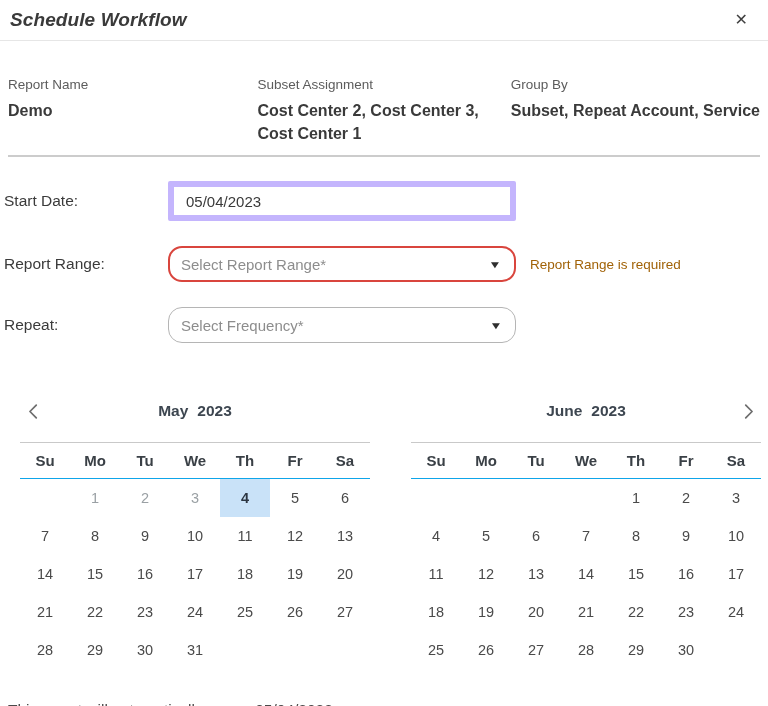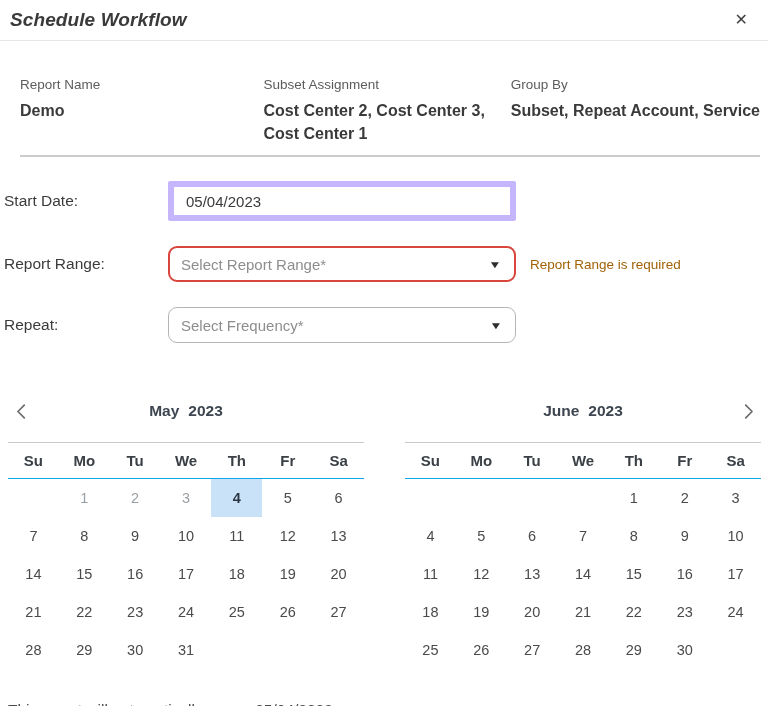--- a/index.html
+++ b/index.html
@@ -38,21 +38,21 @@
     padding: 2px;
   }
 
   
   .summary {
     display: flex;
     padding: 36px 8px 10px 8px;
     border-bottom: 2px solid #cccccc;
     margin: 0 0 0 0;
   }
-  .summary { margin-left: 20px; margin-right: 8px; padding-left: 0; padding-right: 0; }
+  .summary { margin-left: 8px; margin-right: 8px; padding-left: 0; padding-right: 0; }
   .sum-col1 { width: 254px; }
   .sum-col2 { width: 258px; }
   .sum-col3 { flex: 1; }
   .sum-label {
     font-size: 13.5px;
     color: #5c5c5c;
     margin-bottom: 7px;
   }
   .sum-value {
     font-size: 16px;
@@ -84,21 +84,21 @@
     padding: 0 12px;
     font-family: "Liberation Sans", sans-serif;
     font-size: 15px;
     color: #3a3a3a;
     outline: none;
   }
   .dropdown {
     width: 348px;
     height: 36px;
     border: 1px solid #b5b5b5;
-    border-radius: 9px;
+    border-radius: 14px;
     padding: 0 14px 0 12px;
     display: flex;
     align-items: center;
     justify-content: space-between;
     cursor: pointer;
     background: #fff;
   }
   .dropdown .placeholder {
     font-size: 15px;
     color: #8d8d8d;
@@ -113,20 +113,21 @@
     margin-left: 14px;
     font-size: 13.5px;
     color: #a16207;
   }
 
   
   .calendars {
     display: flex;
     gap: 41px;
     padding: 28px 7px 0 8px;
+    margin-left: 12px;
   }
   .calendar { width: 356px; }
   .cal-header {
     display: flex;
     align-items: center;
     height: 30px;
     margin-bottom: 16px;
   }
   .cal-nav {
     width: 26px;

